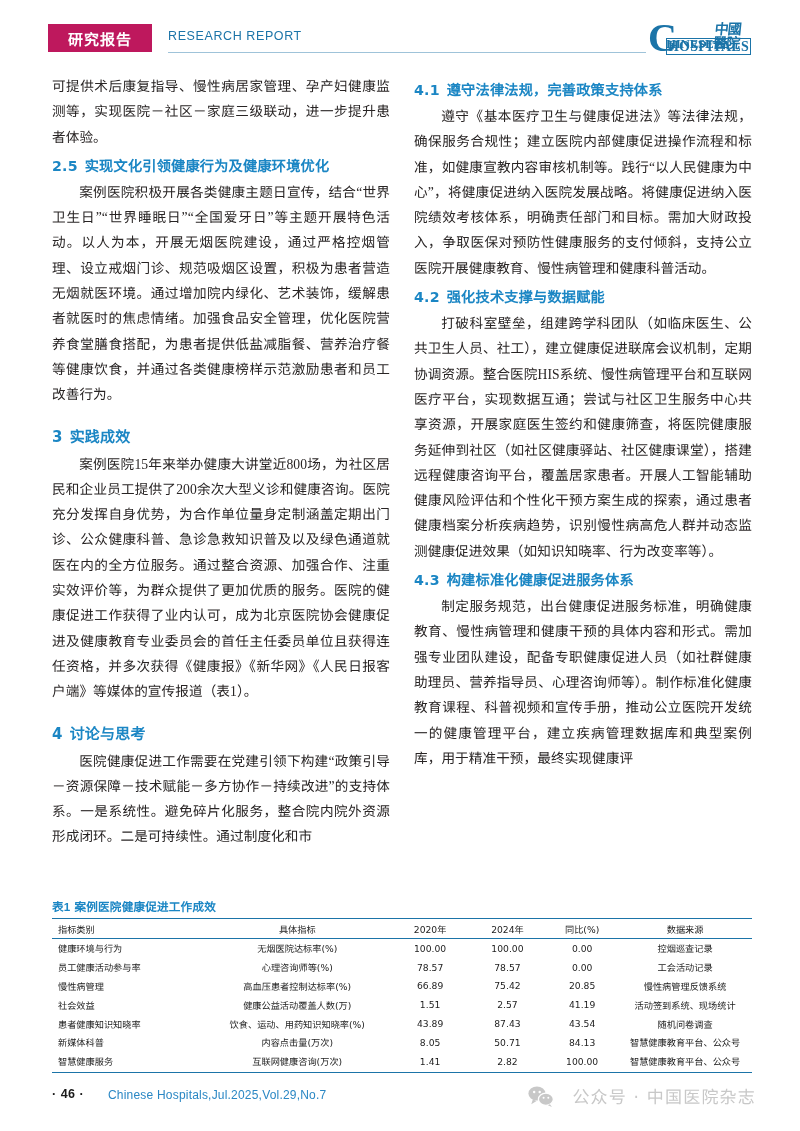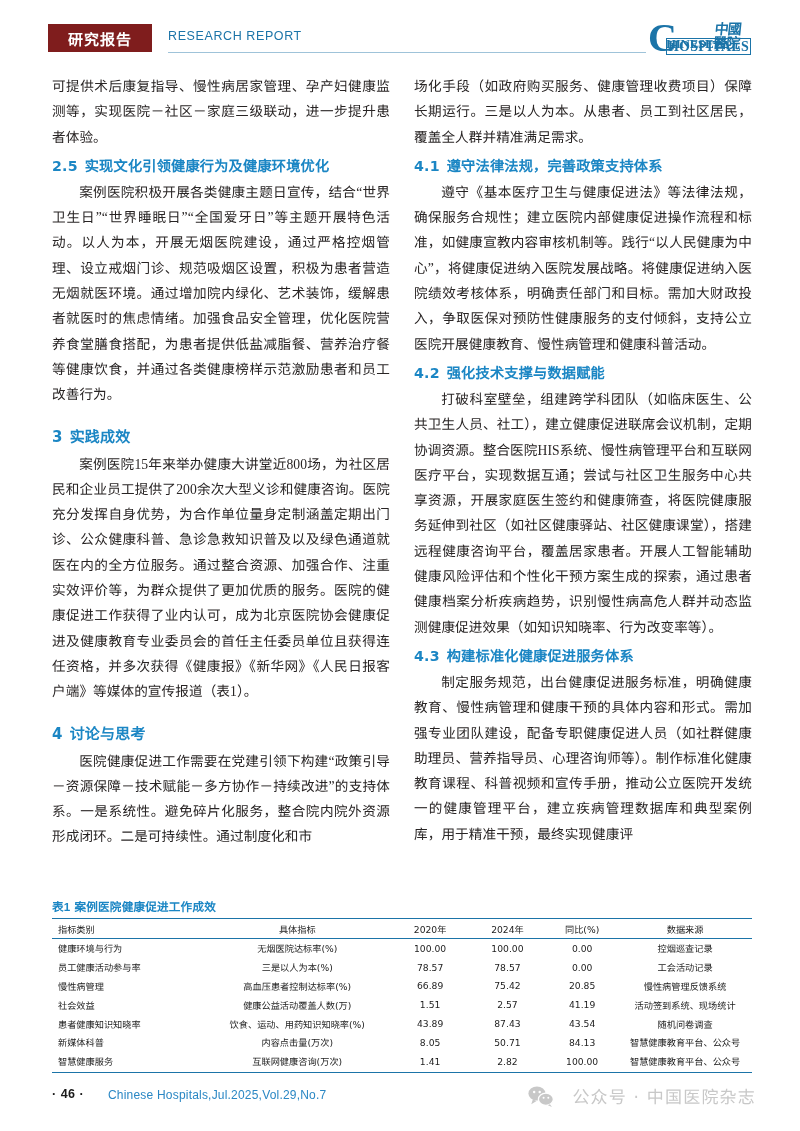--- a/index.html
+++ b/index.html
@@ -33,21 +33,21 @@
     left: 48px;
     right: 48px;
     height: 40px;
   }
   .runhead-tag {
     position: absolute;
     left: 0;
     top: 0;
     width: 104px;
     height: 28px;
-    background: #7f1d1d;
+    background: #be185d;
     color: #ffffff;
     font-family: "DejaVu Sans", "Liberation Sans", sans-serif;
     font-weight: bold;
     font-size: 15px;
     letter-spacing: 1px;
     display: flex;
     align-items: center;
     justify-content: center;
   }
   .runhead-en {
@@ -289,21 +289,20 @@
       </h2>
       <p class="body">案例医院15年来举办健康大讲堂近800场，为社区居民和企业员工提供了200余次大型义诊和健康咨询。医院充分发挥自身优势，为合作单位量身定制涵盖定期出门诊、公众健康科普、急诊急救知识普及以及绿色通道就医在内的全方位服务。通过整合资源、加强合作、注重实效评价等，为群众提供了更加优质的服务。医院的健康促进工作获得了业内认可，成为北京医院协会健康促进及健康教育专业委员会的首任主任委员单位且获得连任资格，并多次获得《健康报》《新华网》《人民日报客户端》等媒体的宣传报道（表1）。</p>
 
       <h2 class="sec">
         <span class="num">4</span><span>讨论与思考</span>
       </h2>
       <p class="body">医院健康促进工作需要在党建引领下构建“政策引导－资源保障－技术赋能－多方协作－持续改进”的支持体系。一是系统性。避免碎片化服务，整合院内院外资源形成闭环。二是可持续性。通过制度化和市</p>
     </div>
 
     <div class="col col-right">
-      <p class="body noindent">场化手段（如政府购买服务、健康管理收费项目）保障长期运行。三是以人为本。从患者、员工到社区居民，覆盖全人群并精准满足需求。</p>
 
       <h3 class="sub">
         <span class="num">4.1</span><span>遵守法律法规，完善政策支持体系</span>
       </h3>
       <p class="body">遵守《基本医疗卫生与健康促进法》等法律法规，确保服务合规性；建立医院内部健康促进操作流程和标准，如健康宣教内容审核机制等。践行“以人民健康为中心”，将健康促进纳入医院发展战略。将健康促进纳入医院绩效考核体系，明确责任部门和目标。需加大财政投入，争取医保对预防性健康服务的支付倾斜，支持公立医院开展健康教育、慢性病管理和健康科普活动。</p>
 
       <h3 class="sub">
         <span class="num">4.2</span><span>强化技术支撑与数据赋能</span>
       </h3>
       <p class="body">打破科室壁垒，组建跨学科团队（如临床医生、公共卫生人员、社工），建立健康促进联席会议机制，定期协调资源。整合医院HIS系统、慢性病管理平台和互联网医疗平台，实现数据互通；尝试与社区卫生服务中心共享资源，开展家庭医生签约和健康筛查，将医院健康服务延伸到社区（如社区健康驿站、社区健康课堂），搭建远程健康咨询平台，覆盖居家患者。开展人工智能辅助健康风险评估和个性化干预方案生成的探索，通过患者健康档案分析疾病趋势，识别慢性病高危人群并动态监测健康促进效果（如知识知晓率、行为改变率等）。</p>
@@ -334,21 +333,21 @@
           <tr>
             <td class="c-cat">健康环境与行为</td>
             <td class="c-ind">无烟医院达标率(%)</td>
             <td class="c-y20">100.00</td>
             <td class="c-y24">100.00</td>
             <td class="c-yoy">0.00</td>
             <td class="c-src">控烟巡查记录</td>
           </tr>
           <tr>
             <td class="c-cat">员工健康活动参与率</td>
-            <td class="c-ind">三是以人为本(%)</td>
+            <td class="c-ind">心理咨询师等(%)</td>
             <td class="c-y20">78.57</td>
             <td class="c-y24">78.57</td>
             <td class="c-yoy">0.00</td>
             <td class="c-src">工会活动记录</td>
           </tr>
           <tr>
             <td class="c-cat">慢性病管理</td>
             <td class="c-ind">高血压患者控制达标率(%)</td>
             <td class="c-y20">66.89</td>
             <td class="c-y24">75.42</td>

